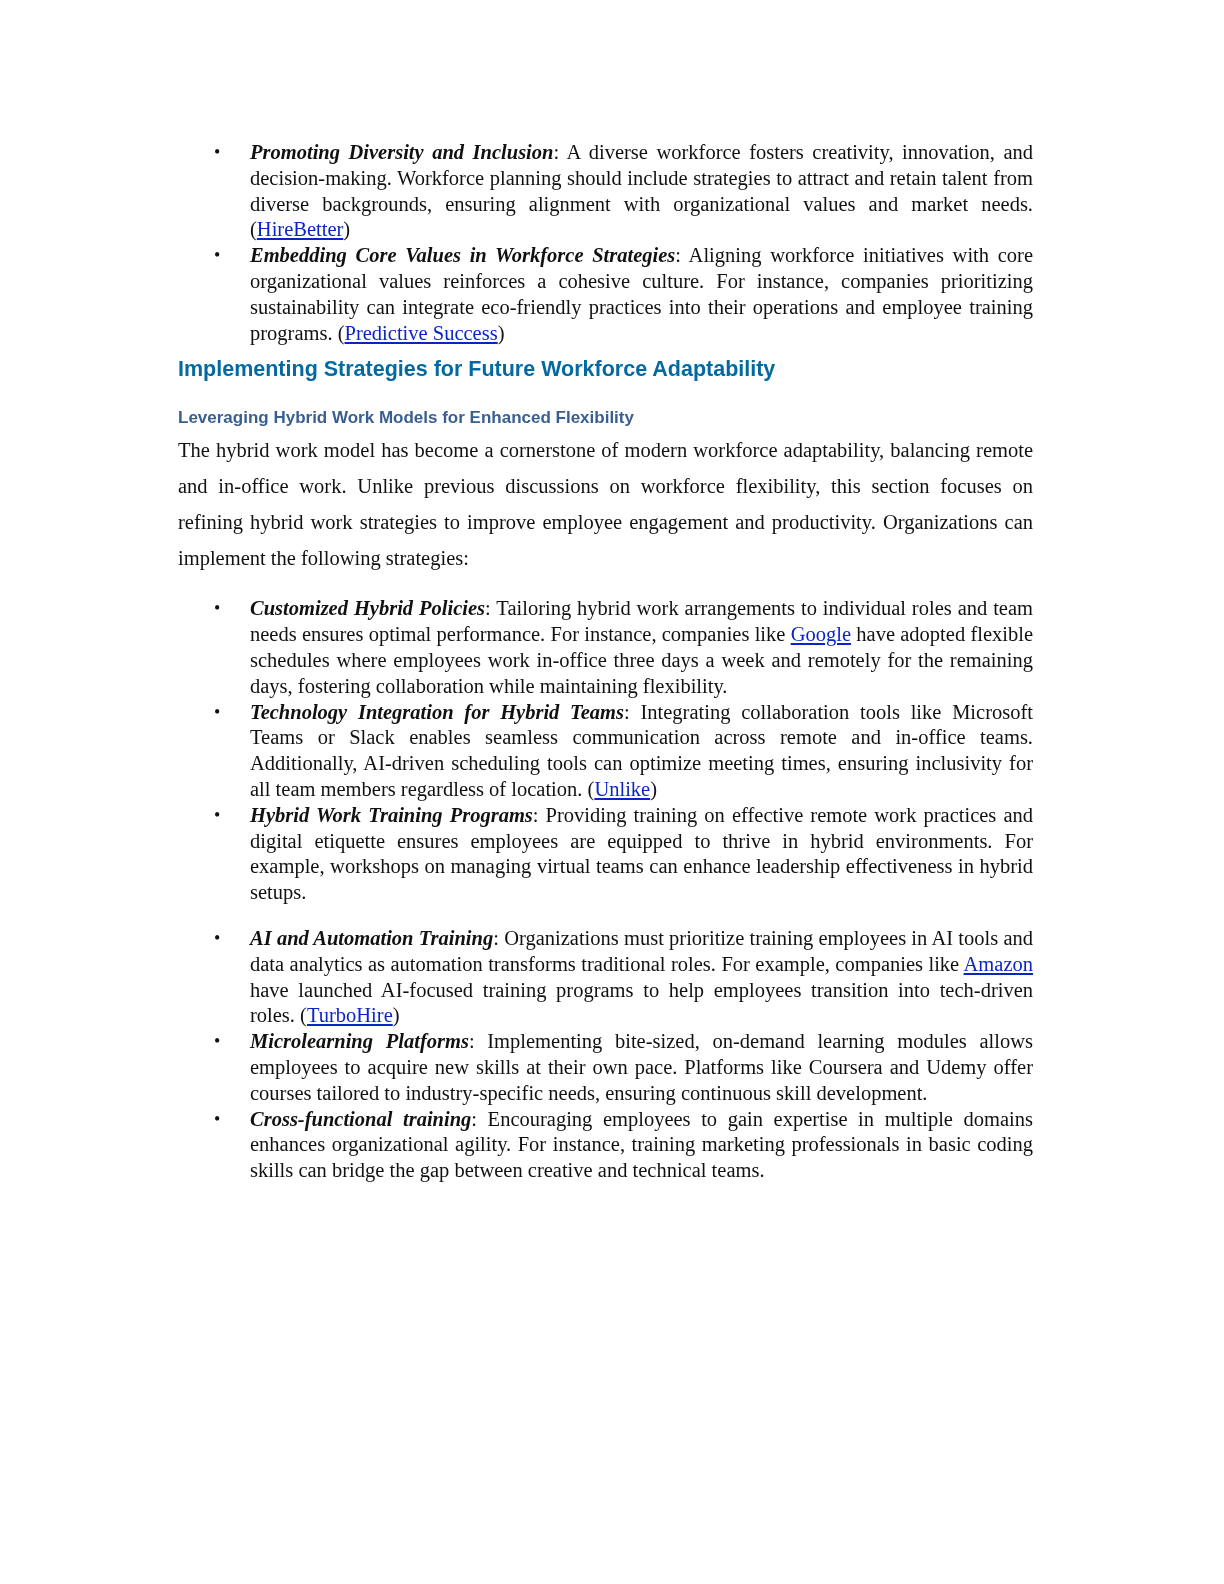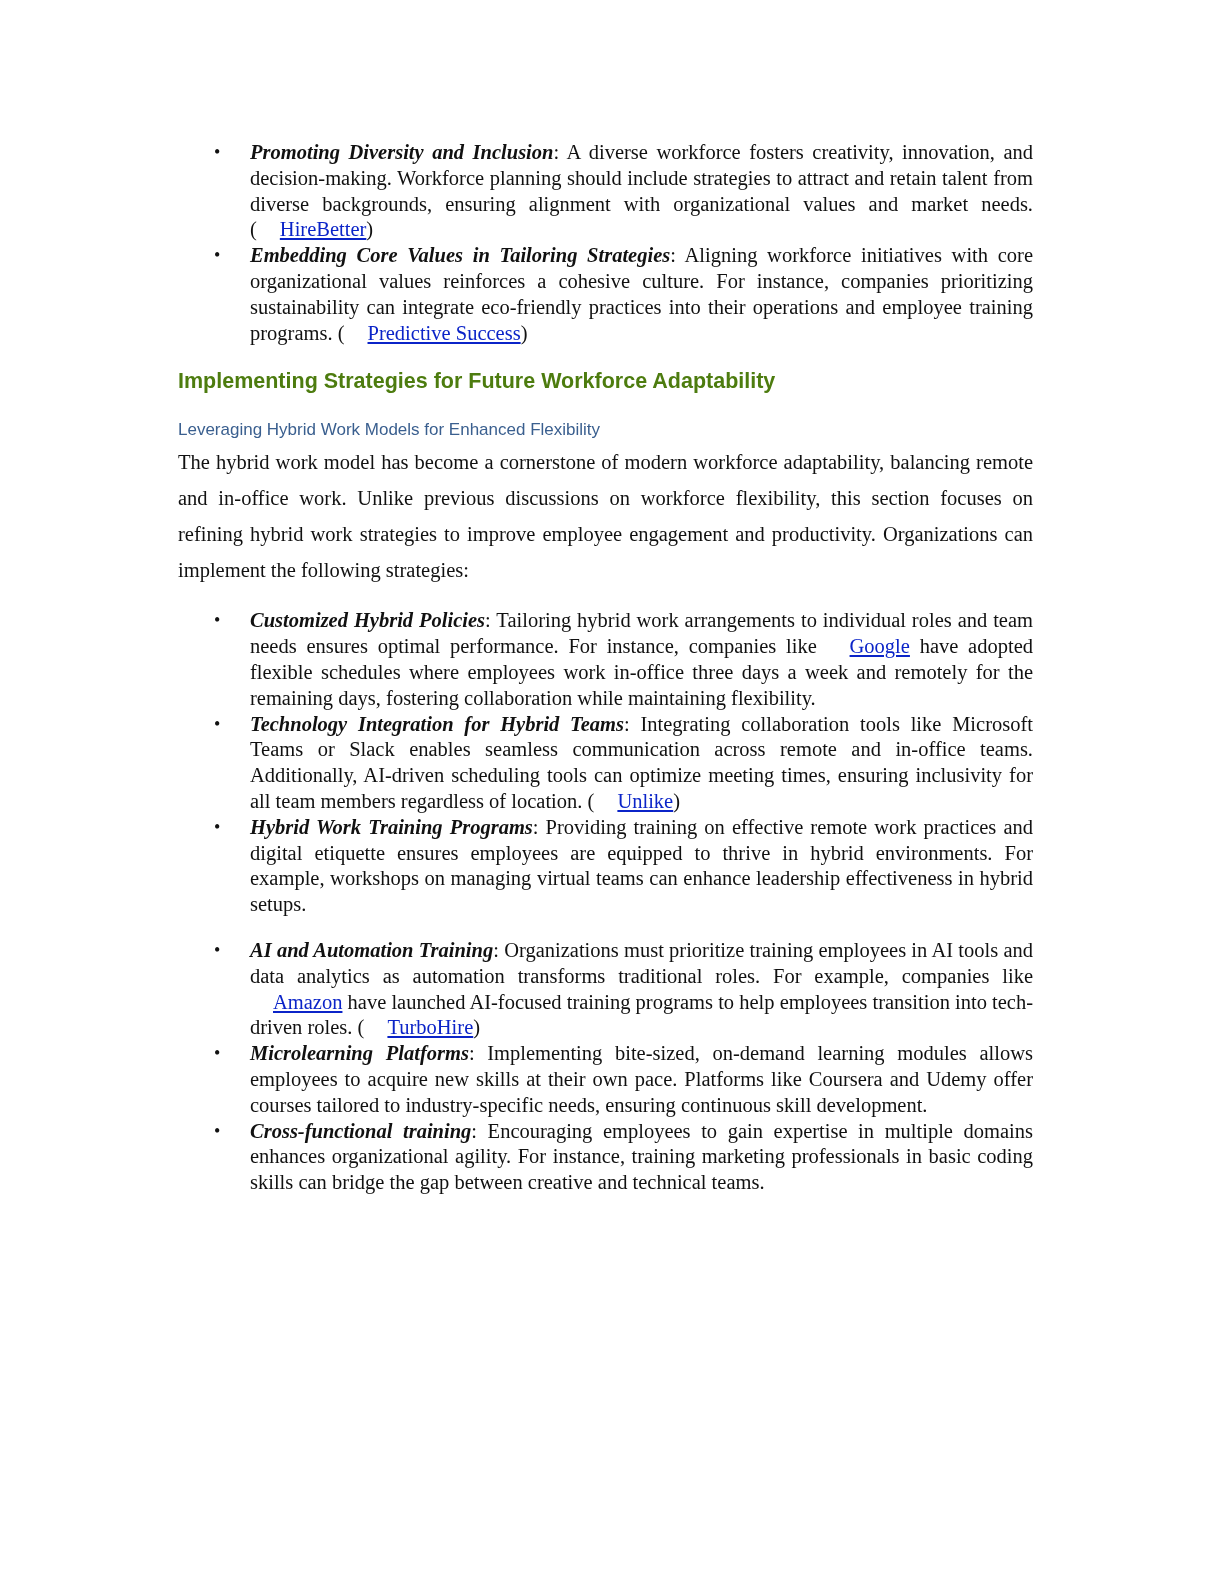--- a/index.html
+++ b/index.html
@@ -9,47 +9,47 @@
     font-family: "Liberation Serif", "DejaVu Serif", serif;
     color: #111111; font-size: 20.5px;
   }
   ul.blist { list-style: none; margin: 0; padding: 0; }
   ul.blist li { position: relative; padding-left: 72px; line-height: 25.8px; text-align: justify; }
   ul.blist li .bullet {
     position: absolute; left: 36px; top: 0; font-size: 18px;
   }
   b { font-weight: bold; font-style: italic; }
   a.lnk { color: #1a0dab; text-decoration: underline; }
-  a.lnk { color: #0b24c8; margin-left: 23px; }
+  a.lnk { color: #0b24c8; }
   h2.h-main {
     font-family: "Liberation Sans", "DejaVu Sans", sans-serif;
-    color: #4d7c0f; font-size: 21.5px; font-weight: bold;
-    margin: 20px 0 0 0; line-height: 30px;
+    color: #0369a1; font-size: 21.5px; font-weight: bold;
+    margin: 8px 0 0 0; line-height: 30px;
   }
   h3.h-sub {
     font-family: "Liberation Sans", "DejaVu Sans", sans-serif;
-    color: #3a5f8f; font-size: 17px; font-weight: normal;
+    color: #3a5f8f; font-size: 17px; font-weight: bold;
     margin: 22px 0 0 0; line-height: 24px;
   }
   p.para { margin: 2px 0 0 0; line-height: 36px; text-align: justify; }
   .gap { height: 20px; }
 </style>
 </head>
 <body>
 
 <div class="page">
 
   <ul class="blist">
     <li>
       <span class="bullet">•</span>
       <b>Promoting Diversity and Inclusion</b><span>: A diverse workforce fosters creativity, innovation, and decision-making. Workforce planning should include strategies to attract and retain talent from diverse backgrounds, ensuring alignment with organizational values and market needs. (</span><a class="lnk" href="#">HireBetter</a><span>)</span>
     </li>
     <li>
       <span class="bullet">•</span>
-      <b>Embedding Core Values in Tailoring Strategies</b><span>: Aligning workforce initiatives with core organizational values reinforces a cohesive culture. For instance, companies prioritizing sustainability can integrate eco-friendly practices into their operations and employee training programs. (</span><a class="lnk" href="#">Predictive Success</a><span>)</span>
+      <b>Embedding Core Values in Workforce Strategies</b><span>: Aligning workforce initiatives with core organizational values reinforces a cohesive culture. For instance, companies prioritizing sustainability can integrate eco-friendly practices into their operations and employee training programs. (</span><a class="lnk" href="#">Predictive Success</a><span>)</span>
     </li>
   </ul>
 
   <h2 class="h-main">Implementing Strategies for Future Workforce Adaptability</h2>
 
   <h3 class="h-sub">Leveraging Hybrid Work Models for Enhanced Flexibility</h3>
   <p class="para">The hybrid work model has become a cornerstone of modern workforce adaptability, balancing remote and in-office work. Unlike previous discussions on workforce flexibility, this section focuses on refining hybrid work strategies to improve employee engagement and productivity. Organizations can implement the following strategies:</p>
   <div class="gap"></div>
   <ul class="blist">
     <li>

